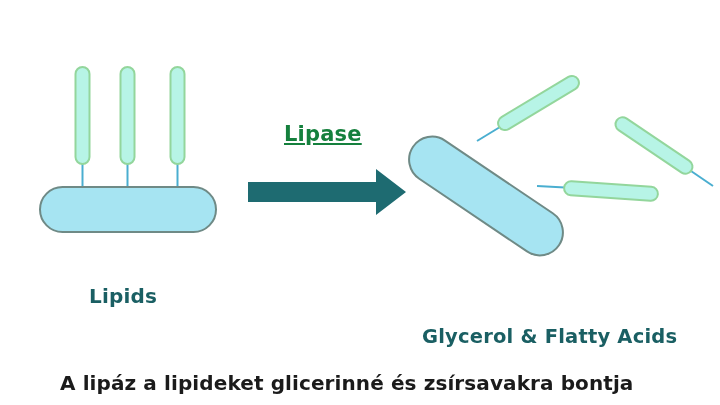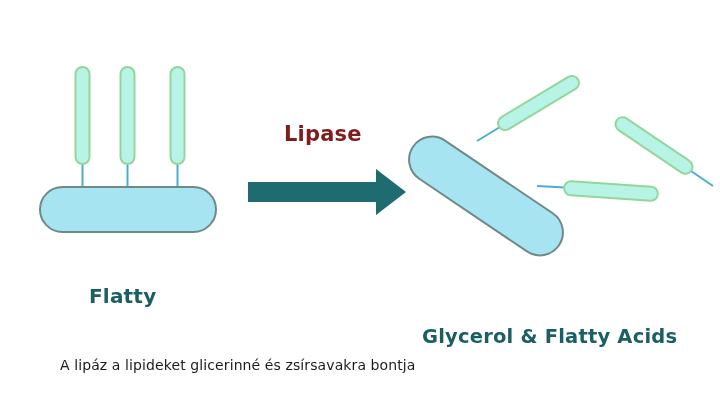--- a/index.html
+++ b/index.html
@@ -39,23 +39,23 @@
     }
     #label-products {
       left: 422px;
       top: 286px;
       font-size: 19.5px;
       margin-top: 39px;
     }
     #caption {
       position: absolute;
       left: 60px;
-      top: 357px;
-      font-size: 14px;
-      font-weight: normal;
+      top: 371px;
+      font-size: 20px;
+      font-weight: bold;
       white-space: nowrap;
       color: #1b1b1b;
       letter-spacing: 0.1px;
     }
   </style>
 </head>
 <body>
 
 <svg id="diagram" viewBox="0 0 720 405" xmlns="http://www.w3.org/2000/svg">
 
@@ -100,16 +100,16 @@
 
     <g>
       <line x1="537" y1="186" x2="565" y2="187.5" stroke="#4aaed0" stroke-width="2"></line>
       <g transform="translate(611,191) rotate(4)">
         <rect x="-47" y="-7" width="94" height="14" rx="7" ry="7" fill="#b7f4e6" stroke="#93d69c" stroke-width="2"></rect>
       </g>
     </g>
   </g>
 </svg>
 
-<div id="label-lipase" class="label" style="color: #7f1d1d;">Lipase</div>
-<div id="label-lipids" class="label" style="color: rgb(26, 95, 99);">Flatty</div>
+<div id="label-lipase" class="label" style="color: #15803d; text-decoration: underline;">Lipase</div>
+<div id="label-lipids" class="label" style="color: rgb(26, 95, 99);">Lipids</div>
 <div id="label-products" class="label" style="color: rgb(26, 95, 99);">Glycerol &amp; Flatty Acids</div>
 <div id="caption" style="color: rgb(27, 27, 27);">A lipáz a lipideket glicerinné és zsírsavakra bontja</div>
 
 </body></html>

